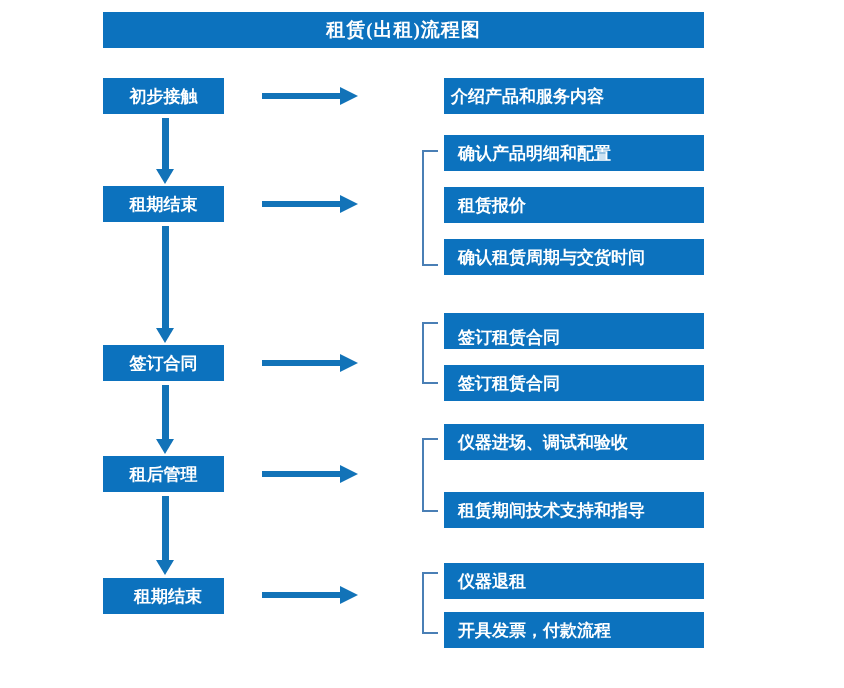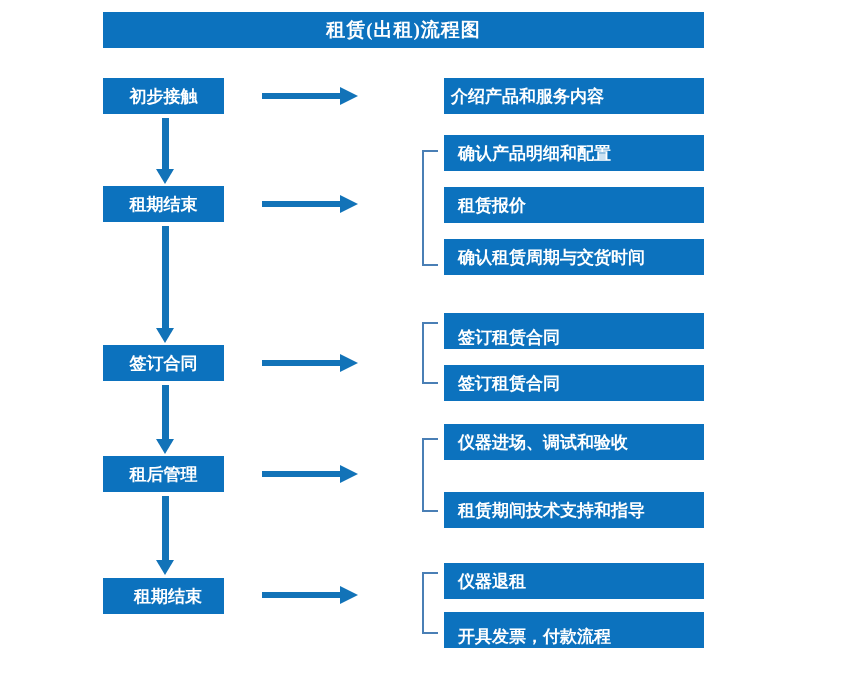--- a/index.html
+++ b/index.html
@@ -226,17 +226,17 @@
   </div>
 
   <div class="box detail-box" style="top:492px;">
     <span>租赁期间技术支持和指导</span>
   </div>
 
   <div class="box detail-box" style="top:563px;">
     <span>仪器退租</span>
   </div>
 
-  <div class="box detail-box" style="top:612px;align-items:flex-end;">
+  <div class="box detail-box" style="top:612px;">
     <span>开具发票，付款流程</span>
   </div>
 
 </div>
 
 </body></html>

